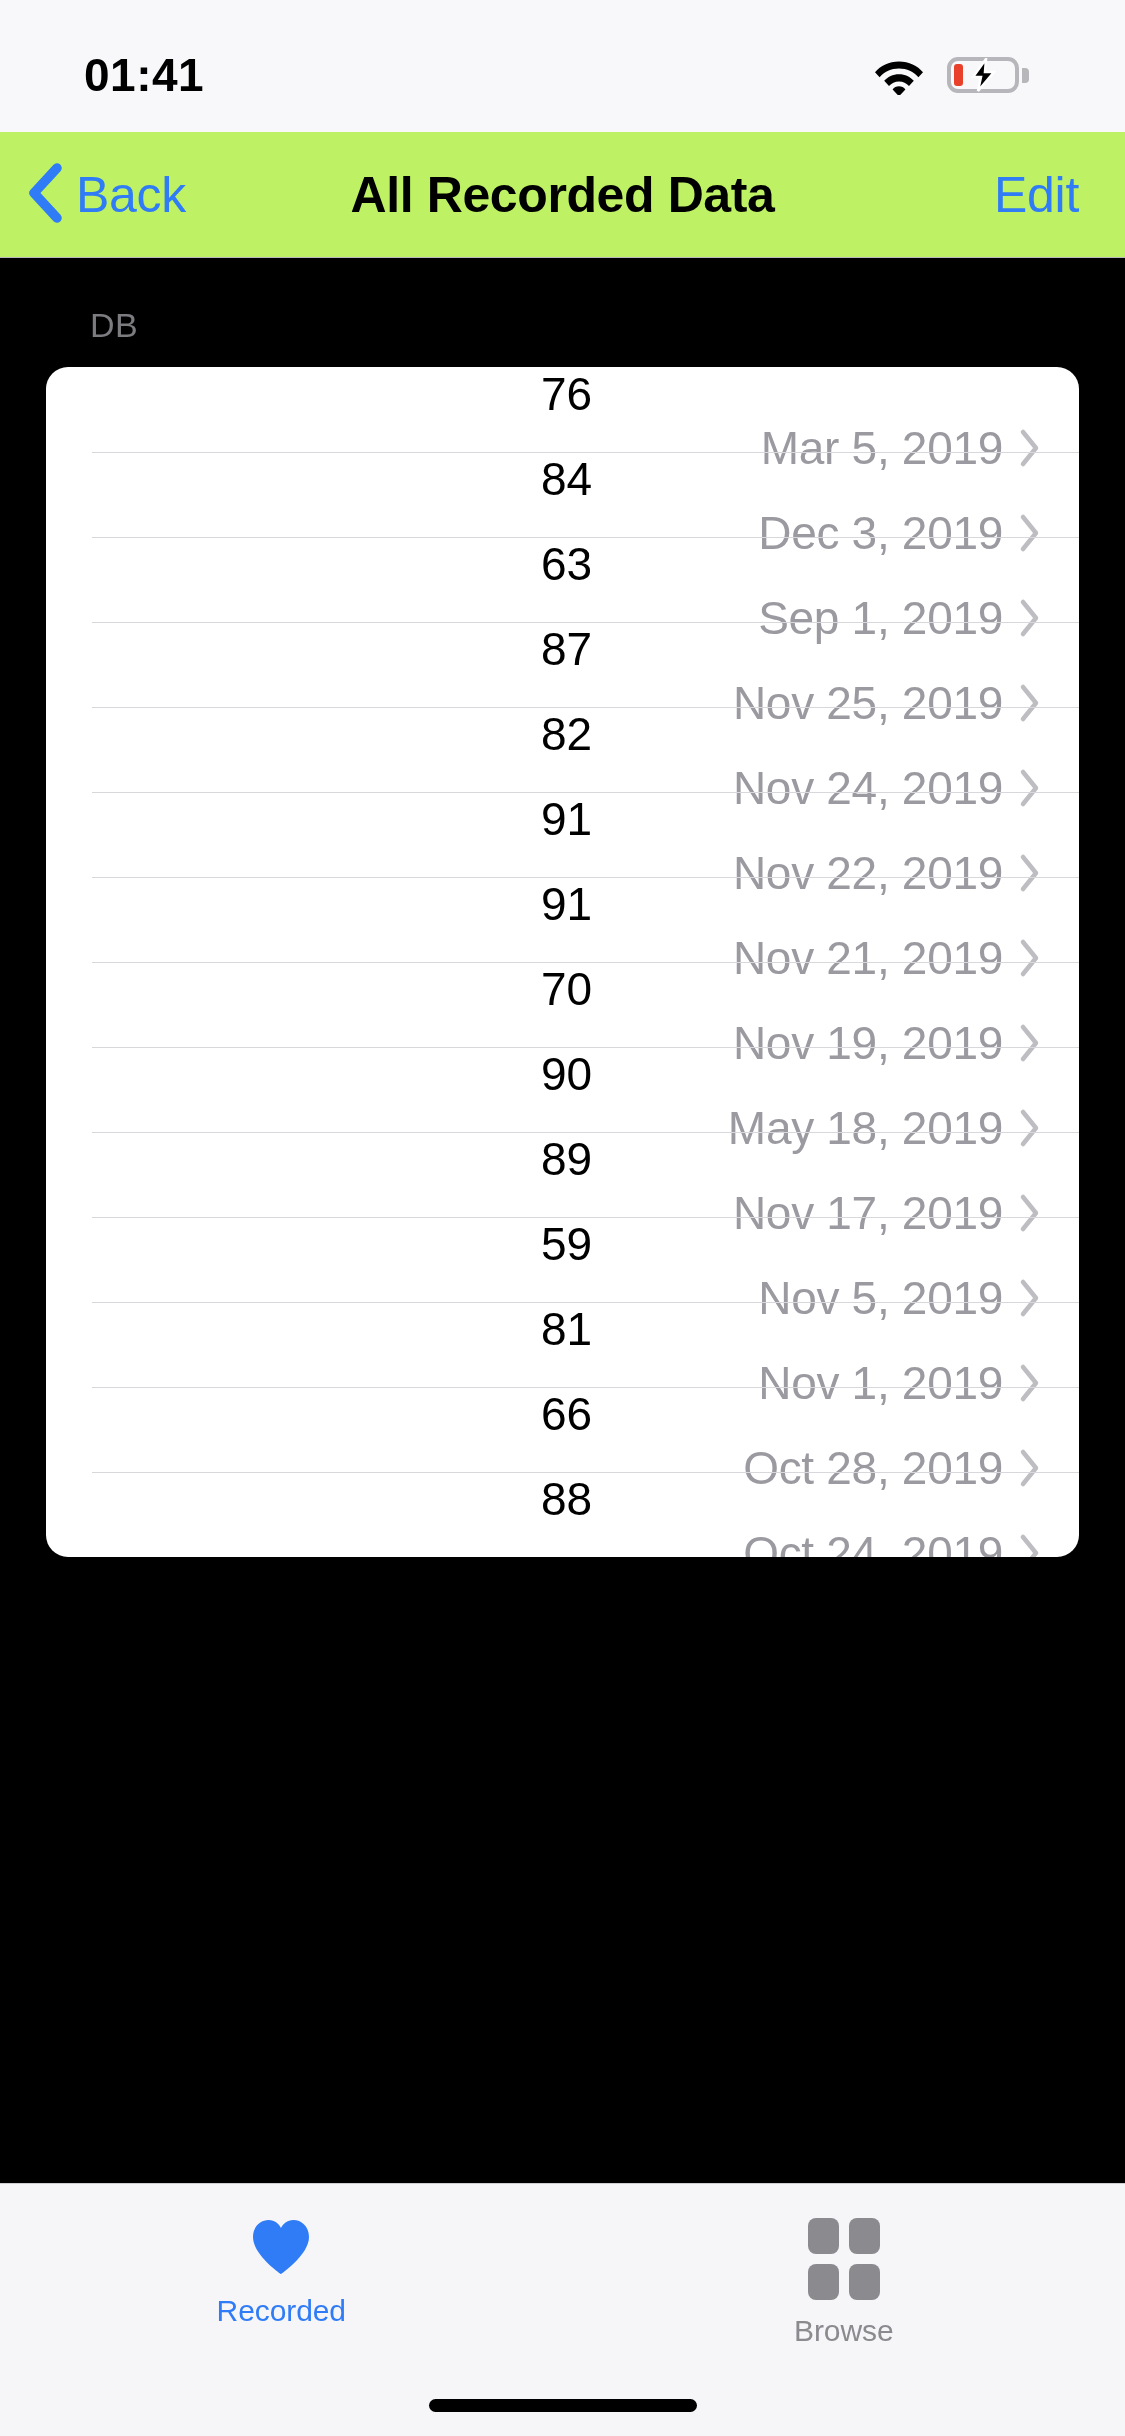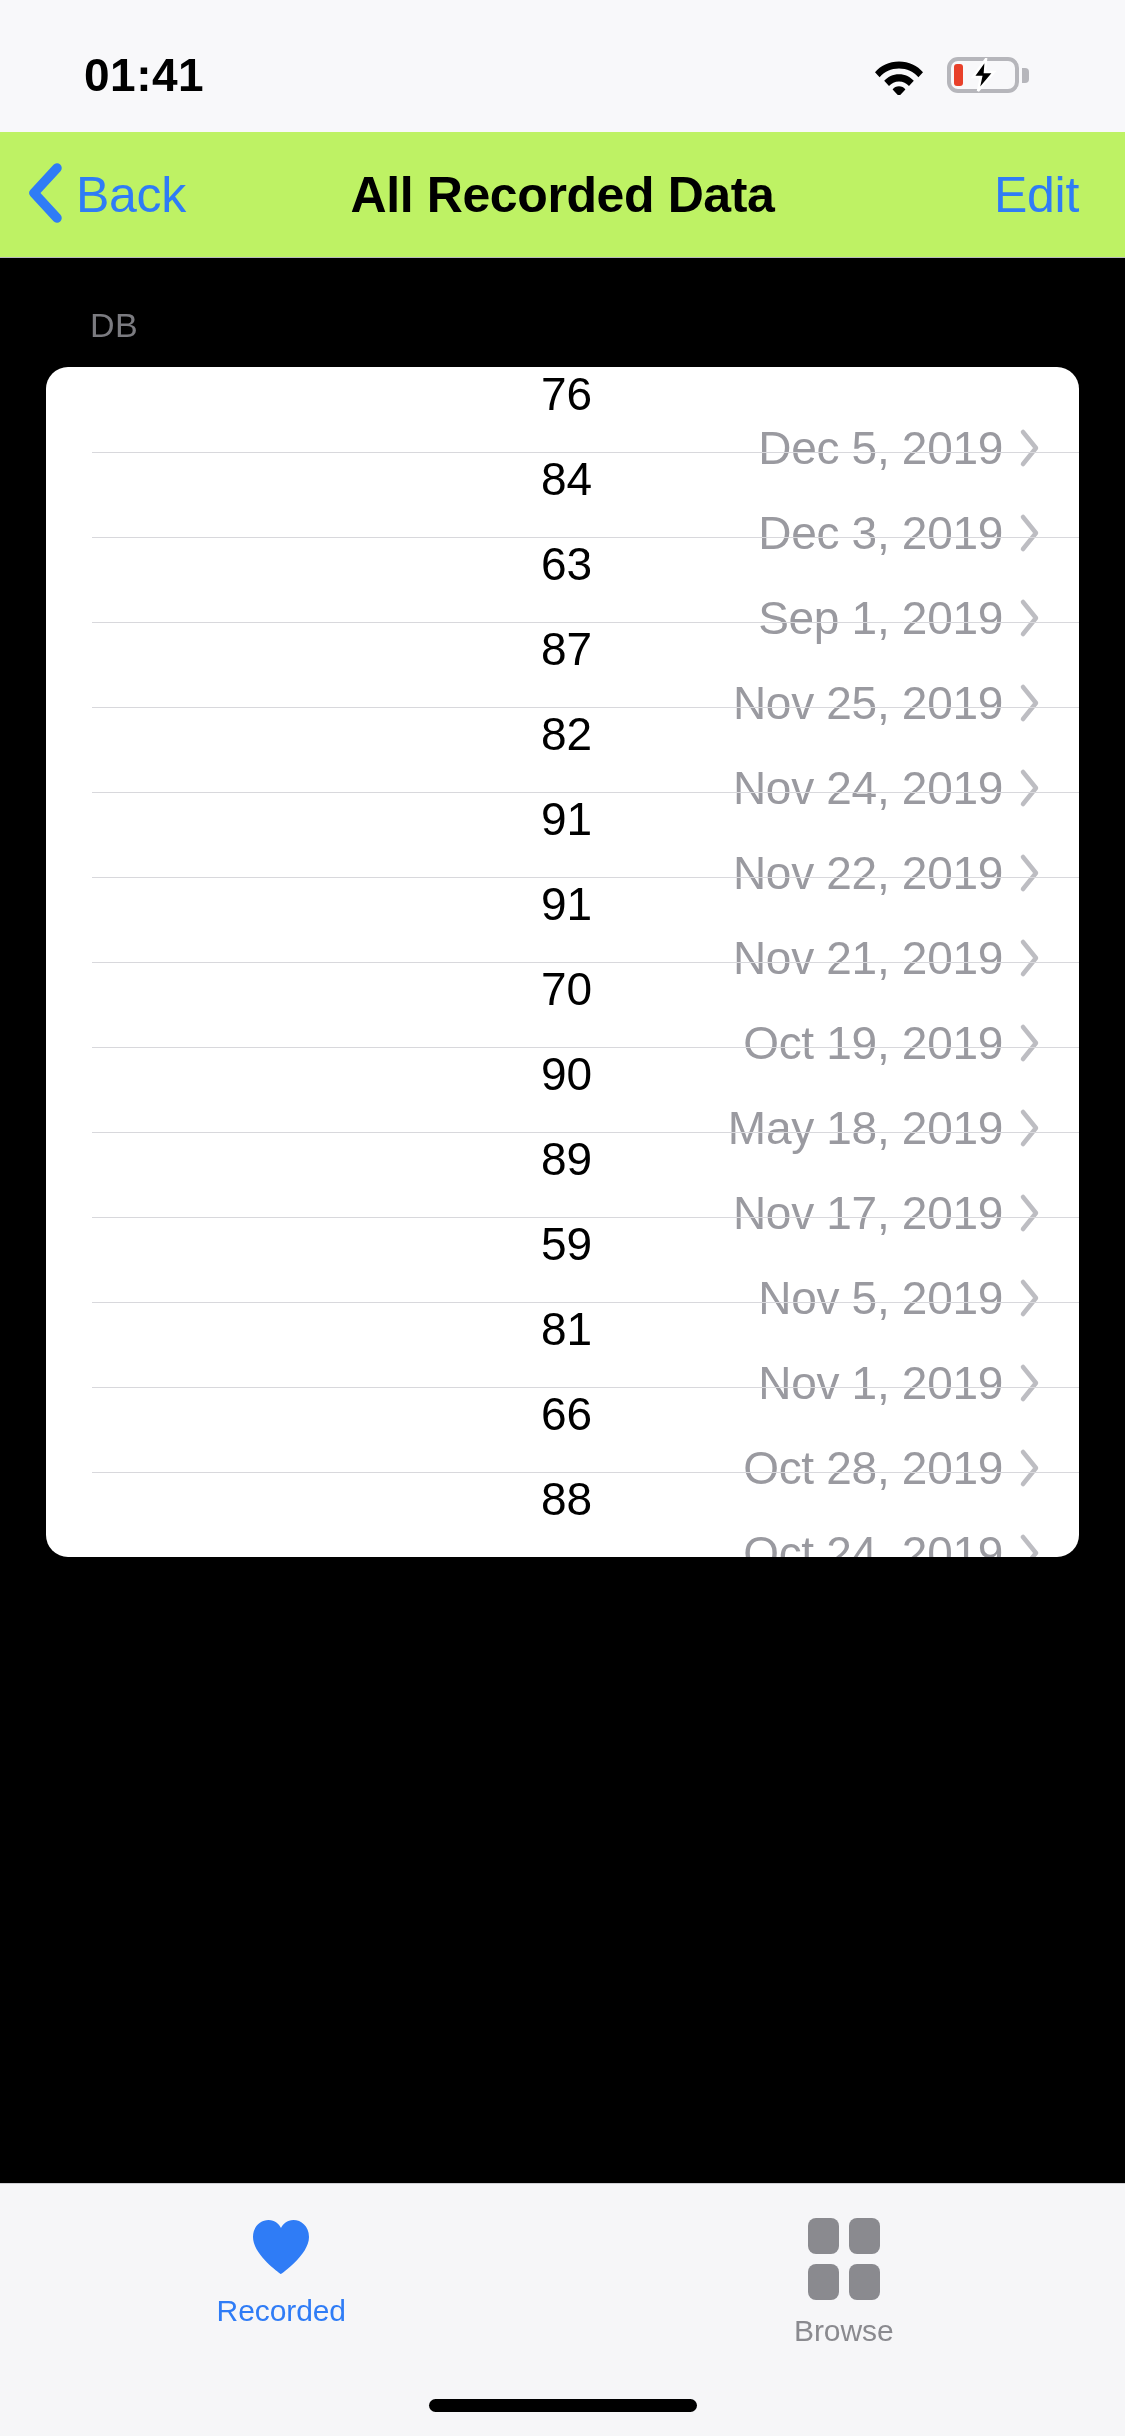--- a/index.html
+++ b/index.html
@@ -134,21 +134,21 @@
   <div class="nav-title">All Recorded Data</div>
   <div class="nav-edit">Edit</div>
 </div>
 
 <div class="content">
   <div class="section-header">DB</div>
   <div class="card" id="records-card">
       <div class="row">
         <span class="row-value">76</span>
         <span class="row-right">
-          <span class="row-date">Dec 5, 2019</span>
+          <span class="row-date">Mar 5, 2019</span>
           <span>
             <svg width="22" height="40" viewBox="0 0 22 40" class="chev">
               <polyline points="4,4 17,20 4,36" fill="none" stroke="#BDBDC2" stroke-width="4.5" stroke-linecap="round" stroke-linejoin="round"></polyline>
             </svg>
           </span>
         </span>
       </div>
       <div class="row">
         <span class="row-value">84</span>
         <span class="row-right">
@@ -211,21 +211,21 @@
           <span>
             <svg width="22" height="40" viewBox="0 0 22 40" class="chev">
               <polyline points="4,4 17,20 4,36" fill="none" stroke="#BDBDC2" stroke-width="4.5" stroke-linecap="round" stroke-linejoin="round"></polyline>
             </svg>
           </span>
         </span>
       </div>
       <div class="row">
         <span class="row-value">70</span>
         <span class="row-right">
-          <span class="row-date">Oct 19, 2019</span>
+          <span class="row-date">Nov 19, 2019</span>
           <span>
             <svg width="22" height="40" viewBox="0 0 22 40" class="chev">
               <polyline points="4,4 17,20 4,36" fill="none" stroke="#BDBDC2" stroke-width="4.5" stroke-linecap="round" stroke-linejoin="round"></polyline>
             </svg>
           </span>
         </span>
       </div>
       <div class="row">
         <span class="row-value">90</span>
         <span class="row-right">

